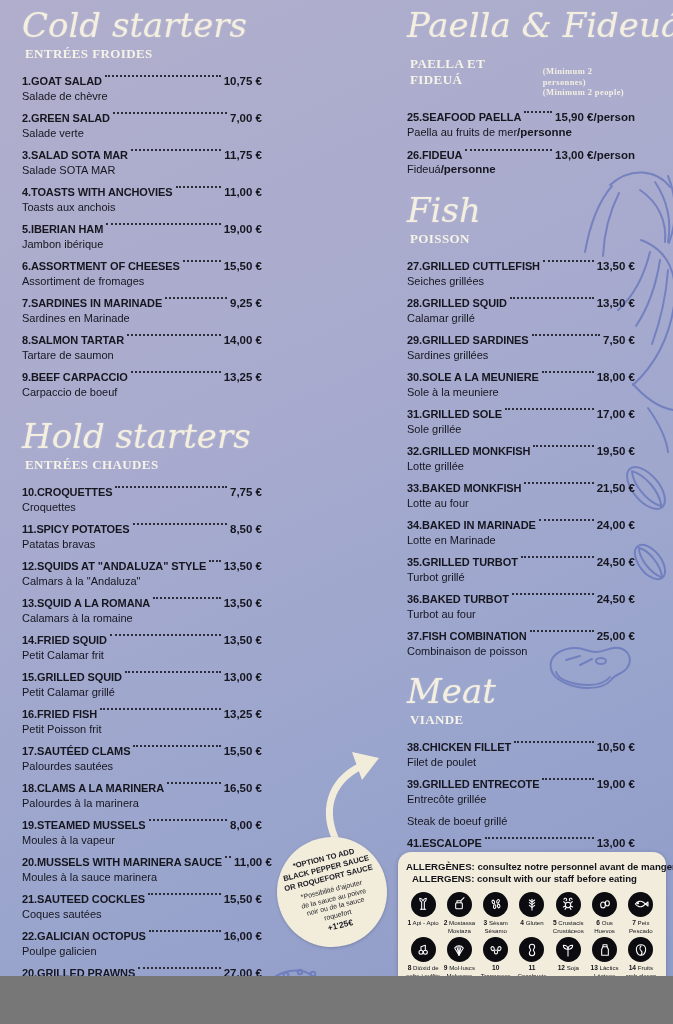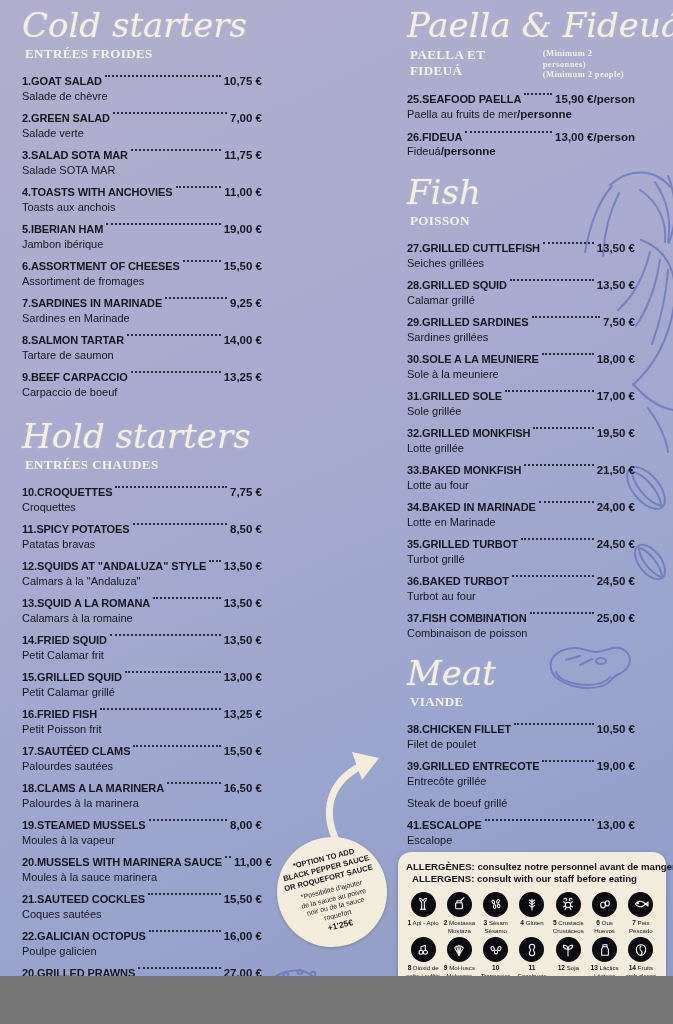--- a/index.html
+++ b/index.html
@@ -6,21 +6,21 @@
   .menu{position:relative;width:673px;height:976px;overflow:hidden;
     background:linear-gradient(155deg,#b0aecc 0%,#a9abce 38%,#9aa5cd 72%,#8f9cc8 100%);
     font-family:"Liberation Sans",sans-serif;color:#16161f;}
   .col{position:absolute;top:6px;}
   .col-left{left:22px;width:240px;}
   .col-right{left:407px;width:228px;}
   .script-title{font-family:"DejaVu Serif",serif;font-style:italic;color:#f4efde;
     font-size:34px;line-height:1.15;white-space:nowrap;text-shadow:0 0 2px rgba(255,255,255,.35);}
   .section-sub{font-weight:bold;color:#f6f3e8;font-size:13px;letter-spacing:.4px;
     margin:1px 0 13px 3px;display:flex;align-items:center;gap:6px;font-family:Liberation Serif, serif;}
-  .sub-notes{font-size:8.5px;line-height:1.25;font-weight:bold;color:#f3efe2;margin-top:2px;}
+  .sub-notes{font-size:8.5px;line-height:1.25;font-weight:bold;color:#f3efe2;margin-top:20px;}
   section.mi-section{display:block;}
   .sec-hot{margin-top:18px;}
   .sec-fish{margin-top:14px;}
   .sec-meat{margin-top:14px;}
   .item{margin-bottom:9px;font-size:11px;line-height:1.2;}
   .irow{display:flex;align-items:flex-start;}
   .iname{font-weight:bold;white-space:nowrap;letter-spacing:-0.1px;}
   .leader{flex:1;border-bottom:2px dotted #2c2c38;margin:0 3px 2px 3px;min-width:6px;}
   .iprice{font-weight:bold;white-space:nowrap;font-size:11.5px;}
   .irow2{display:flex;justify-content:flex-start;margin-top:1px;}

